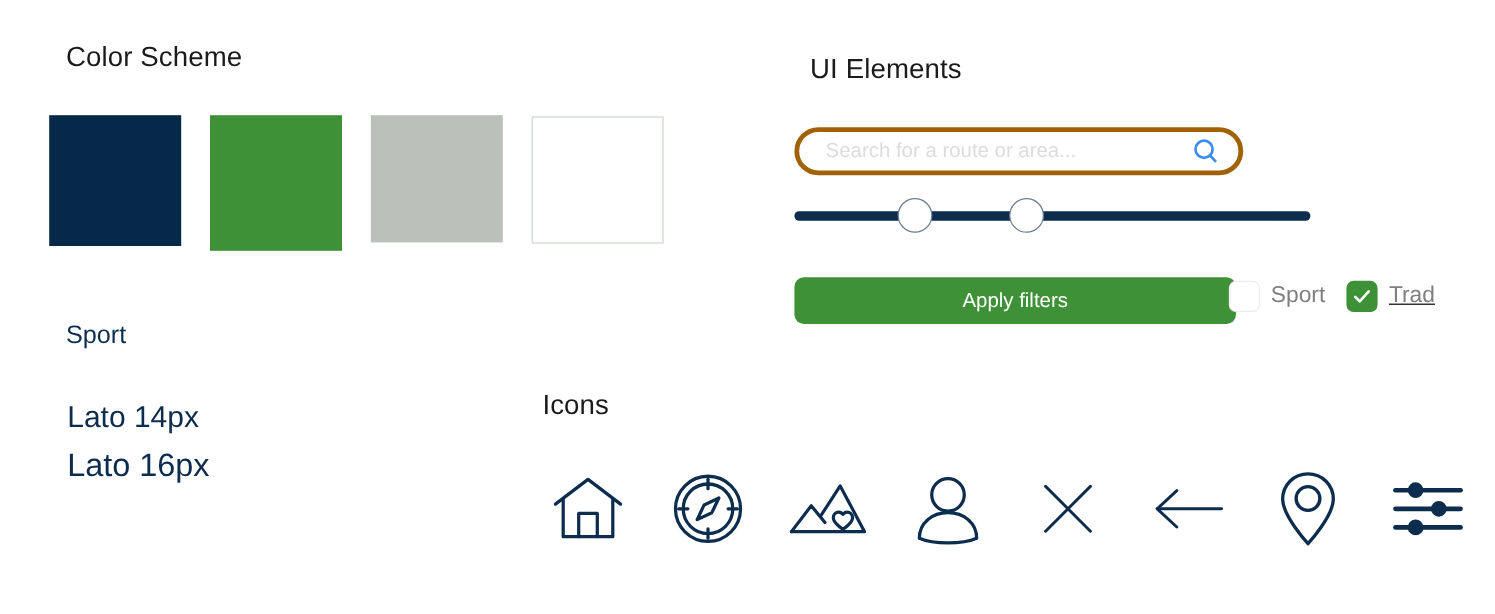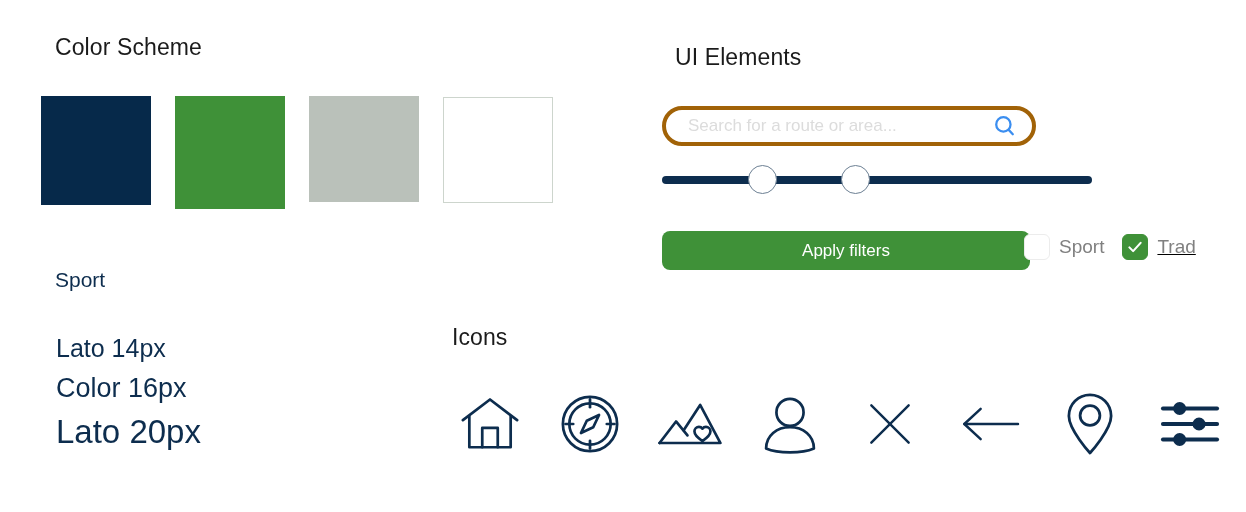--- a/index.html
+++ b/index.html
@@ -239,22 +239,21 @@
     <div class="swatch swatch-navy"></div>
     <div class="swatch swatch-green"></div>
     <div class="swatch swatch-gray"></div>
     <div class="swatch swatch-white"></div>
   </div>
 
   <div id="text-title">Sport</div>
 
   <div class="text-specimens">
     <span class="specimen sp-14">Lato 14px</span>
-    <span class="specimen sp-16">Color 16px</span>
-    <span class="specimen sp-20">Lato 20px</span>
+    <span class="specimen sp-16">Lato 16px</span>
   </div>
 
   <div class="section-title" id="ui-elements-title">UI Elements</div>
 
   <div class="search-box">
     <div class="search-placeholder">Search for a route or area...</div>
     <svg class="search-icon" viewBox="0 0 24 24">
       <circle cx="10.5" cy="10.5" r="6.6" fill="none" stroke="#3b8ef0" stroke-width="2.1"></circle>
       <line x1="15.4" y1="15.6" x2="19.2" y2="19.6" stroke="#3b8ef0" stroke-width="2.1" stroke-linecap="round"></line>
     </svg>

